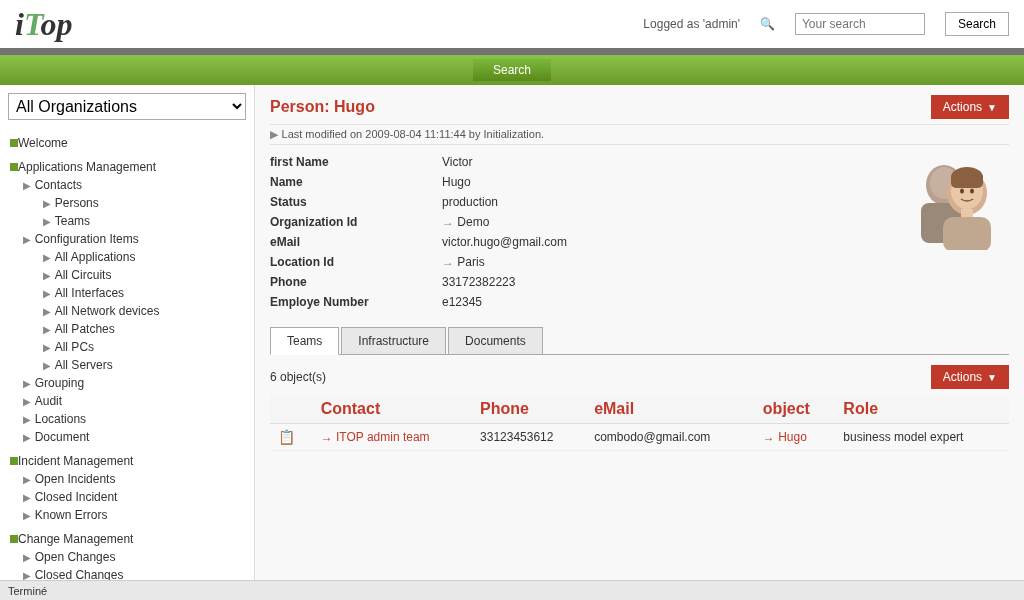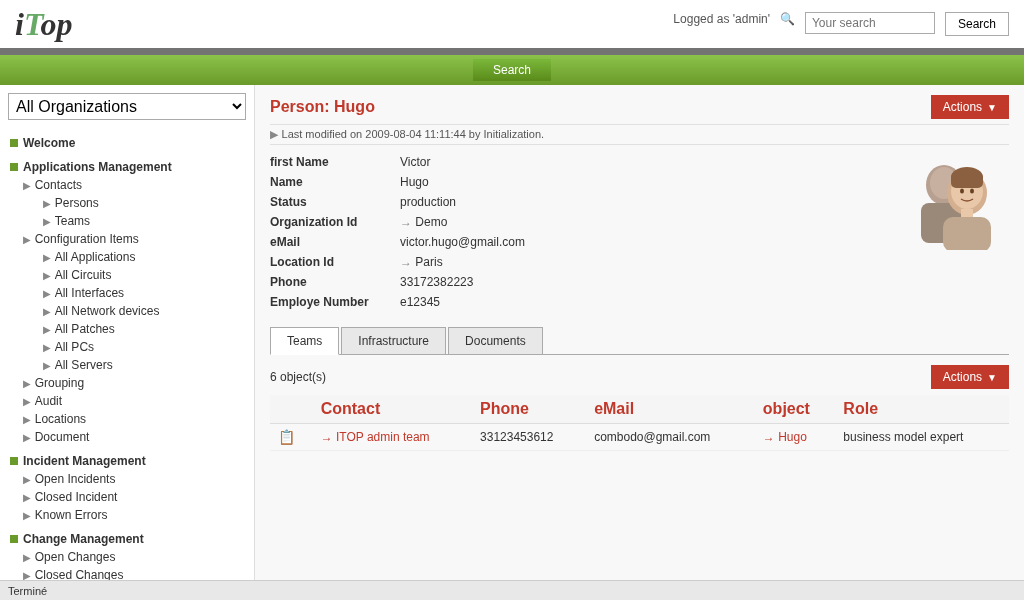--- a/index.html
+++ b/index.html
@@ -18,22 +18,22 @@
     #logo {
       font-size: 32px;
       font-weight: bold;
       font-style: italic;
       color: #333;
       font-family: Georgia, serif;
     }
     #logo span { color: #6a6; }
     #header-right {
       display: flex;
-      align-items: flex-start;
-      gap: 10px;
+      align-items: center;
+      gap: 20px;
     }
     #logged-as { color: #555; font-size: 12px; }
     #search-icon-header { color: #555; font-size: 12px; }
     #your-search-input {
       border: 1px solid #aaa;
       padding: 3px 6px;
       font-size: 12px;
       width: 130px;
       color: #999;
     }
@@ -85,23 +85,22 @@
       background: white;
     }
     .sidebar-scroll {
       overflow-y: auto;
       height: 100%;
     }
     .nav-section { margin: 6px 0; }
     .nav-section-title {
       display: flex;
       align-items: center;
-      gap: 5px;
       padding: 2px 10px;
-      font-weight: bold;
+      font-weight: normal;
       font-size: 12px;
       cursor: pointer;
       color: #333;
     }
     .nav-section-title .dot {
       width: 8px;
       height: 8px;
       background: #6a9a2a;
       display: inline-block;
       flex-shrink: 0;
@@ -163,20 +162,21 @@
 
     
     #person-body {
       display: flex;
       gap: 15px;
     }
     #person-fields { flex: 1; }
     .field-row {
       display: flex;
       margin-bottom: 6px;
+      gap: 42px;
     }
     .field-label {
       width: 130px;
       font-weight: bold;
       color: #333;
       flex-shrink: 0;
       font-size: 12px;
     }
     .field-value {
       color: #333;

